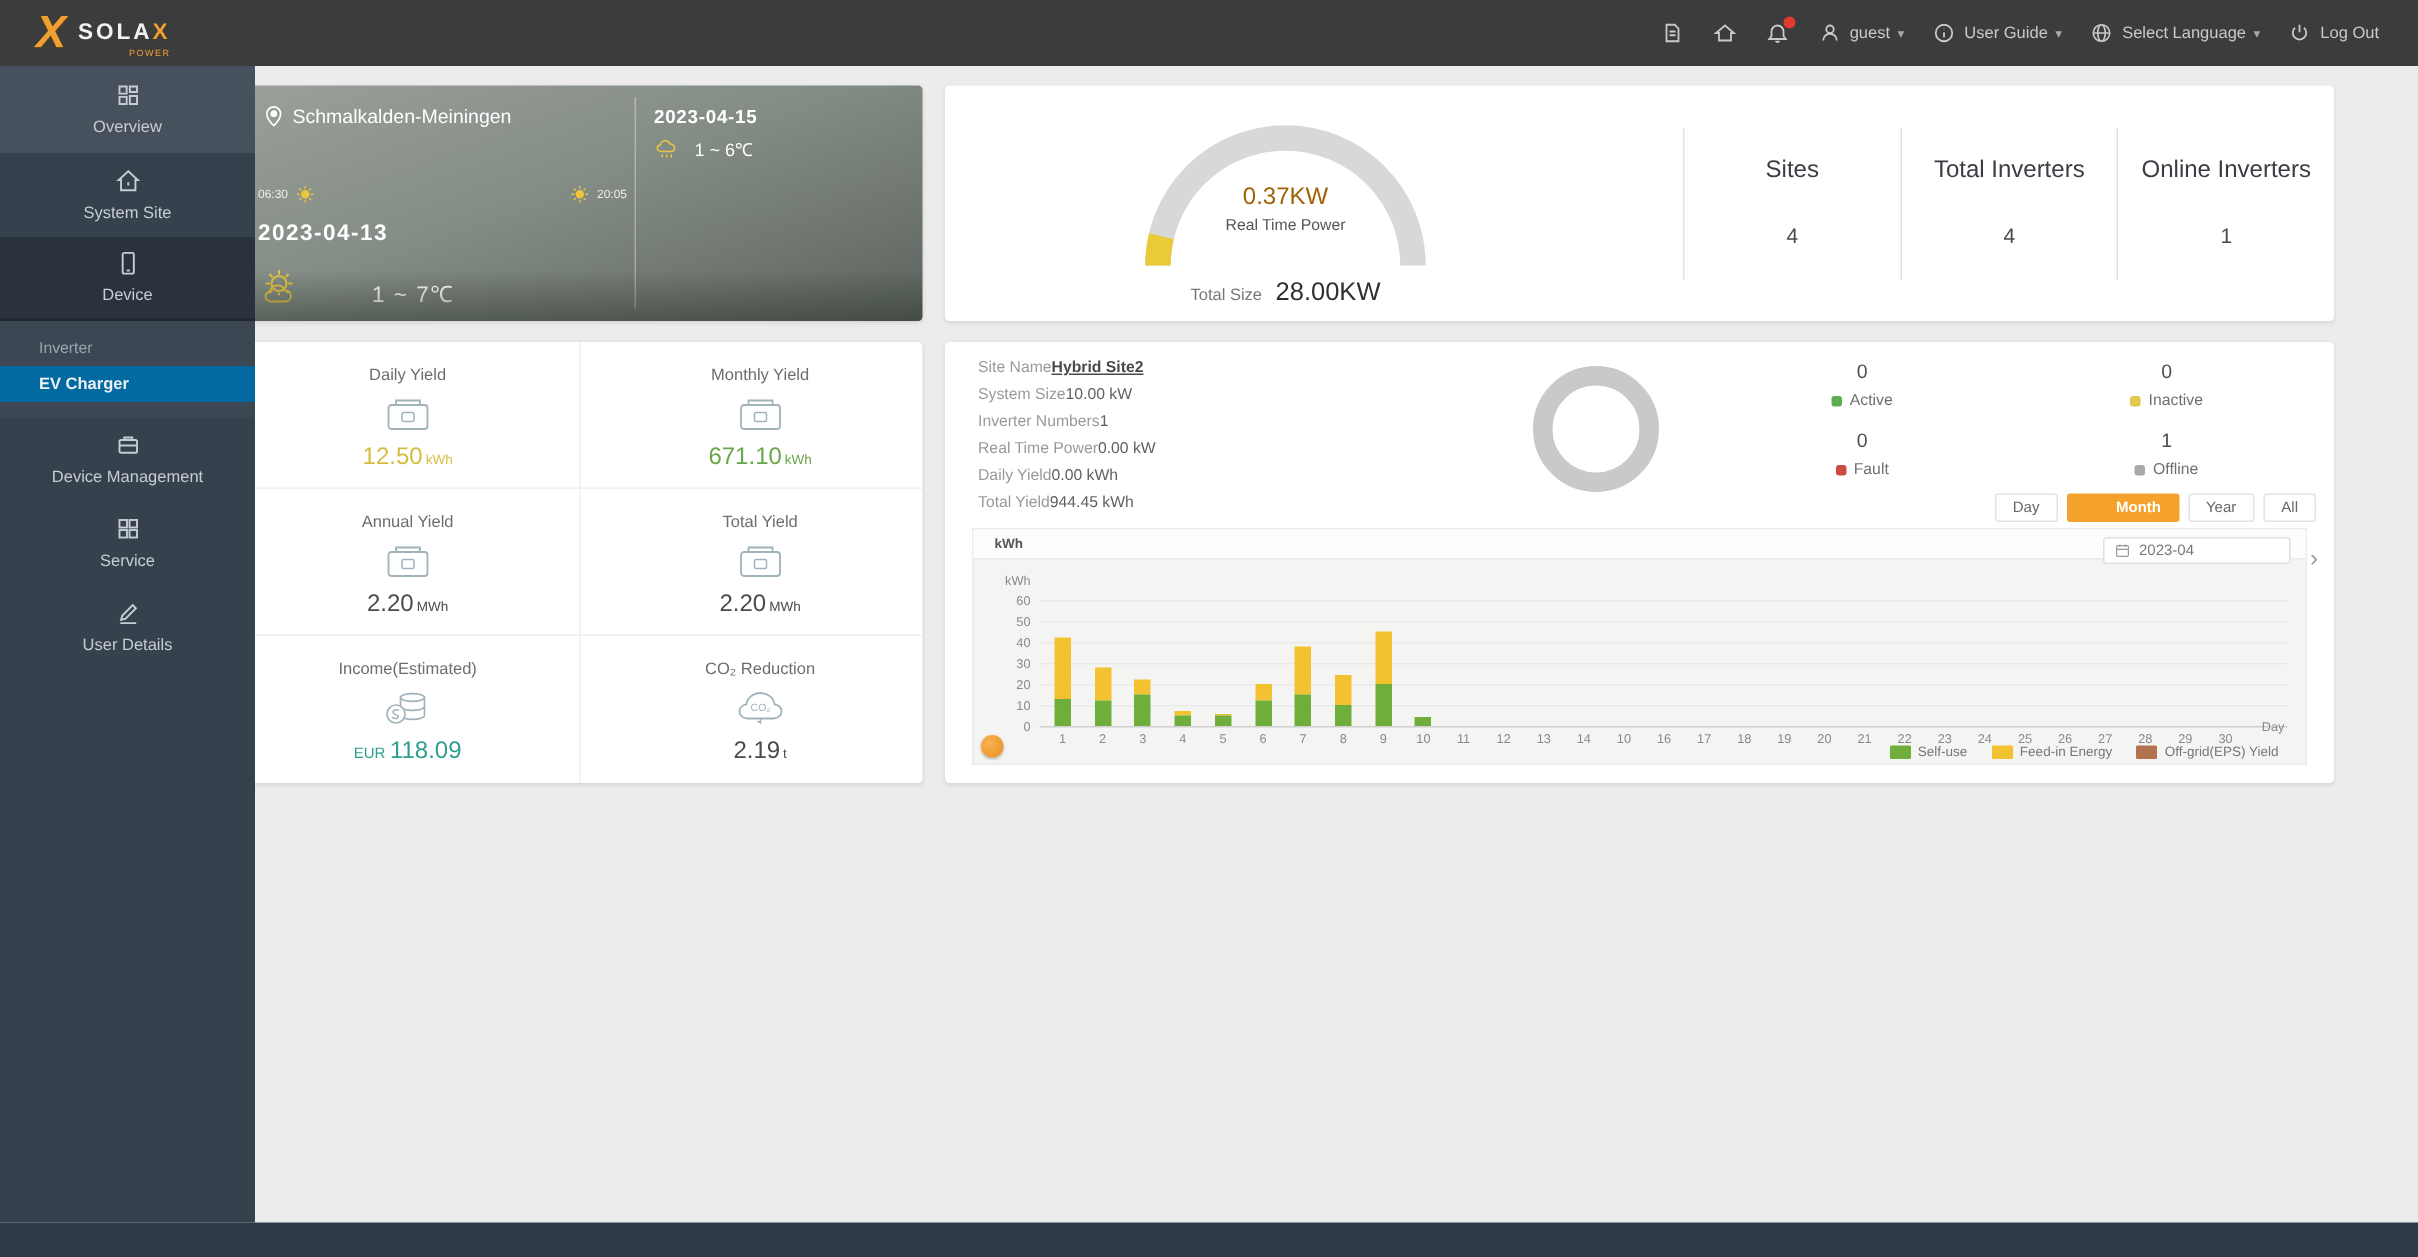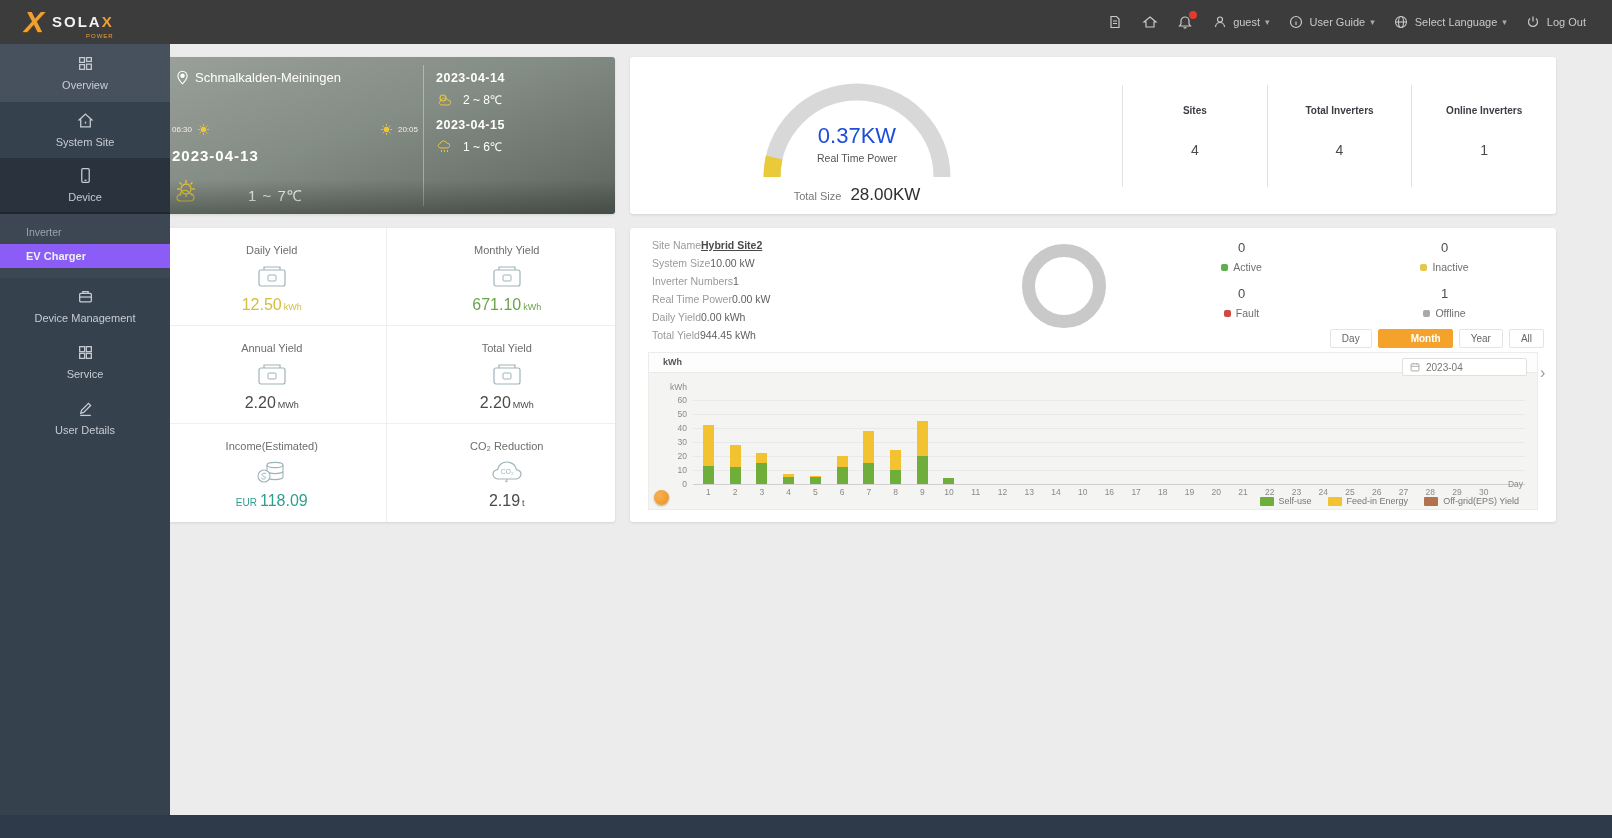--- a/index.html
+++ b/index.html
@@ -23,21 +23,21 @@
 
   
   .sidebar { position:absolute; top:44px; left:0; width:170px; height:771px; background:#36414e; z-index:20; }
   .side-item { display:flex; flex-direction:column; align-items:center; justify-content:center; gap:7px; color:#c7ccd3; font-size:11px; cursor:pointer; }
   .side-item svg { width:17px; height:17px; }
   .si-overview { height:58px; background:#47515d; }
   .si-plain { height:56px; }
   .si-active { height:56px; background:#29323d; border-bottom:2px solid #1f2731; }
   .submenu { background:#3d4754; padding:6px 0 10px 0; }
   .sub-item { padding:6px 0 6px 26px; font-size:10.5px; color:#9aa4af; cursor:pointer; }
-  .sub-item.hl { background:#8b5cf6; color:#eef1f4; font-weight:bold; font-size:11px; }
+  .sub-item.hl { background:#0369a1; color:#eef1f4; font-weight:bold; font-size:11px; }
 
   .footerbar { position:absolute; left:0; bottom:0; width:1612px; height:23px; background:#2e3a49; z-index:40; }
 
   
   .card { position:absolute; background:#fff; border-radius:3px; box-shadow:0 1px 3px rgba(0,0,0,.10); }
 
   
   .weather { left:158px; top:57px; width:457px; height:157px; background:linear-gradient(160deg,#9aa09a 0%,#848c86 45%,#6d746e 78%,#5a615c 100%); color:#fff; overflow:hidden; }
   .weather:after { content:""; position:absolute; left:0; bottom:0; width:100%; height:34px; background:linear-gradient(transparent, rgba(40,50,40,.45)); }
   .w-loc { position:absolute; left:18px; top:13px; display:flex; align-items:center; gap:6px; font-size:13px; }
@@ -53,28 +53,28 @@
   .w-fc { position:absolute; left:278px; top:10px; width:170px; z-index:2; }
   .fc-row { margin-bottom:10px; }
   .fc-date { font-size:12.5px; font-weight:bold; letter-spacing:.5px; margin:4px 0 6px; }
   .fc-line { display:flex; align-items:center; gap:9px; font-size:12px; }
   .fc-line svg { width:18px; height:16px; color:#e8c63e; }
 
   
   .gaugecard { left:630px; top:57px; width:926px; height:157px; }
   .gauge-wrap { position:absolute; left:117px; top:10px; width:220px; height:118px; }
   .gauge-center { position:absolute; left:117px; top:66px; width:220px; text-align:center; }
-  .g-power { font-size:22px; color:#1d4ed8; }
+  .g-power { font-size:16px; color:#a16207; }
   .g-label { font-size:10.5px; color:#555; margin-top:3px; }
   .g-total { position:absolute; left:77px; top:128px; width:300px; text-align:center; }
   .g-total .tl { font-size:11px; color:#777; margin-right:9px; }
   .g-total .tv { font-size:17px; color:#2f2f2f; }
   .g-stats { position:absolute; right:0; top:28px; width:434px; height:102px; display:flex; }
   .g-col { flex:1; border-left:1px solid #e2e2e2; text-align:center; padding-top:20px; }
-  .g-col .lab { font-size:10px; font-weight:bold; color:#3c3c44; }
+  .g-col .lab { font-size:16px; font-weight:normal; color:#3c3c44; }
   .g-col .val { font-size:14px; color:#4a4a4a; margin-top:26px; }
 
   
   .yields { left:158px; top:228px; width:457px; height:294px; display:grid; grid-template-columns:1fr 1fr; grid-template-rows:1fr 1fr 1fr; }
   .ycell { border-right:1px solid #efefef; border-bottom:1px solid #efefef; display:flex; flex-direction:column; align-items:center; justify-content:center; gap:5px; padding-top:4px; }
   .ycell:nth-child(2n) { border-right:none;padding-left:12px; }
   .ycell:nth-child(5),.ycell:nth-child(6) { border-bottom:none; }
   .y-label { font-size:11px; color:#6d6d6d; }
   .y-icon { width:40px; height:30px; color:#9fb3b8; display:flex; align-items:center; justify-content:center; }
   .y-icon svg { width:36px; height:28px; }
@@ -277,30 +277,20 @@
     <svg viewBox="0 0 32 30" fill="none" stroke="#e8c63e" stroke-width="1.4">
         <circle cx="14" cy="12" r="5"></circle>
         <path d="M14 3v3M14 18v2M5 12h3M23 12h-3M7.6 5.6l2 2M20.4 18.4l-1.6-1.6M20.4 5.6l-2 2M7.6 18.4l2-2"></path>
         <path d="M9 24c-2.5 0-4-1.5-4-3.3 0-1.7 1.3-3 3-3.2a5 5 0 0 1 9.6-1 4 4 0 0 1 4.4 3.8c0 2-1.6 3.7-4 3.7z" stroke-width="1.2"></path>
       </svg>
   </div>
   <div class="w-temp">1 ~ 7℃</div>
   <div class="w-div"></div>
   <div class="w-fc" id="forecast">
       <div class="fc-row">
-        <div class="fc-date">2023-04-14</div>
-        <div class="fc-line">
-          <svg viewBox="0 0 18 16">
-            <circle cx="7" cy="6" r="3" fill="none" stroke="#e8c63e" stroke-width="1.1"></circle>
-            <path d="M6 13c-1.8 0-2.8-1-2.8-2.2 0-1.1.9-2 2-2.1a3.4 3.4 0 0 1 6.5-.7 2.7 2.7 0 0 1 3 2.5c0 1.4-1.1 2.5-2.7 2.5z" fill="none" stroke="#e8c63e" stroke-width="1"></path>
-          </svg>
-          <span>2 ~ 8℃</span>
-        </div>
-      </div>
-      <div class="fc-row">
         <div class="fc-date">2023-04-15</div>
         <div class="fc-line">
           <svg viewBox="0 0 18 16">
             <path d="M5 9c-1.8 0-2.8-1-2.8-2.2 0-1.1.9-2 2-2.1a3.4 3.4 0 0 1 6.5-.7 2.7 2.7 0 0 1 3 2.5C13.7 7.9 12.6 9 11 9z" fill="none" stroke="#e8c63e" stroke-width="1"></path>
             <path d="M5.5 11v2M8.5 11v2M11.5 11v2" stroke="#e8c63e" stroke-width="1"></path>
           </svg>
           <span>1 ~ 6℃</span>
         </div>
       </div>
     </div>

